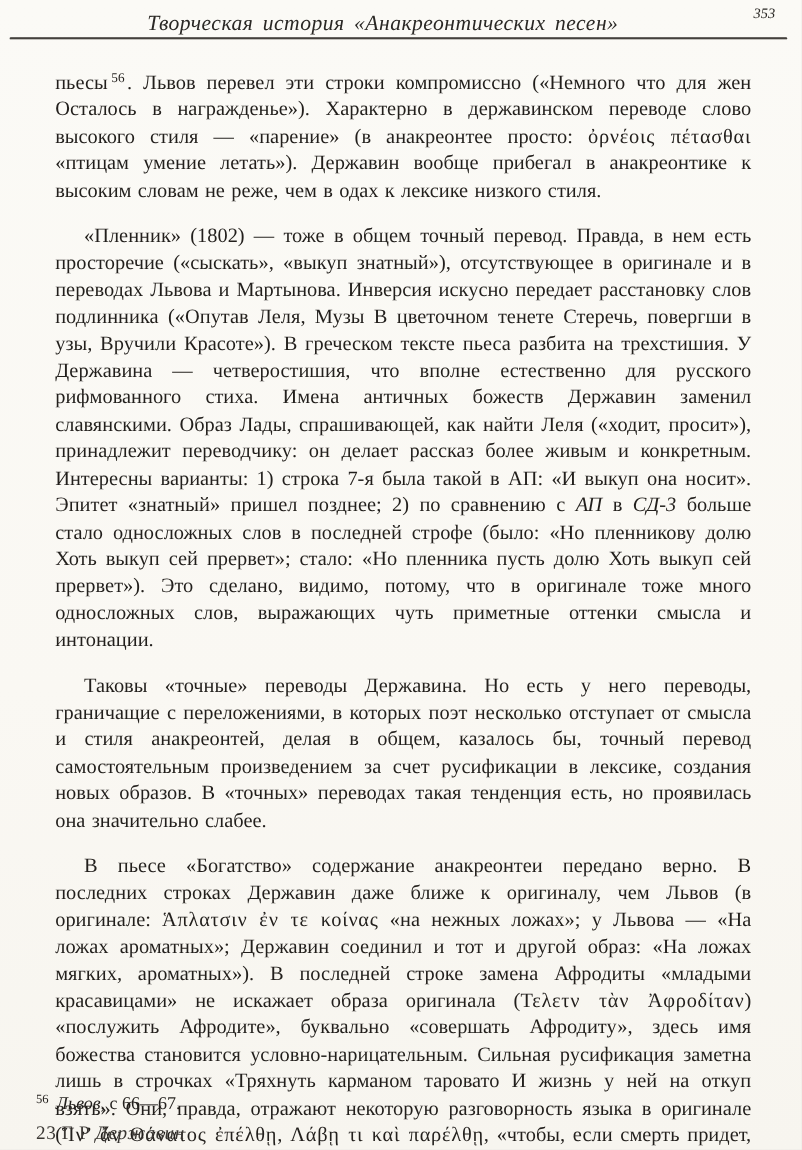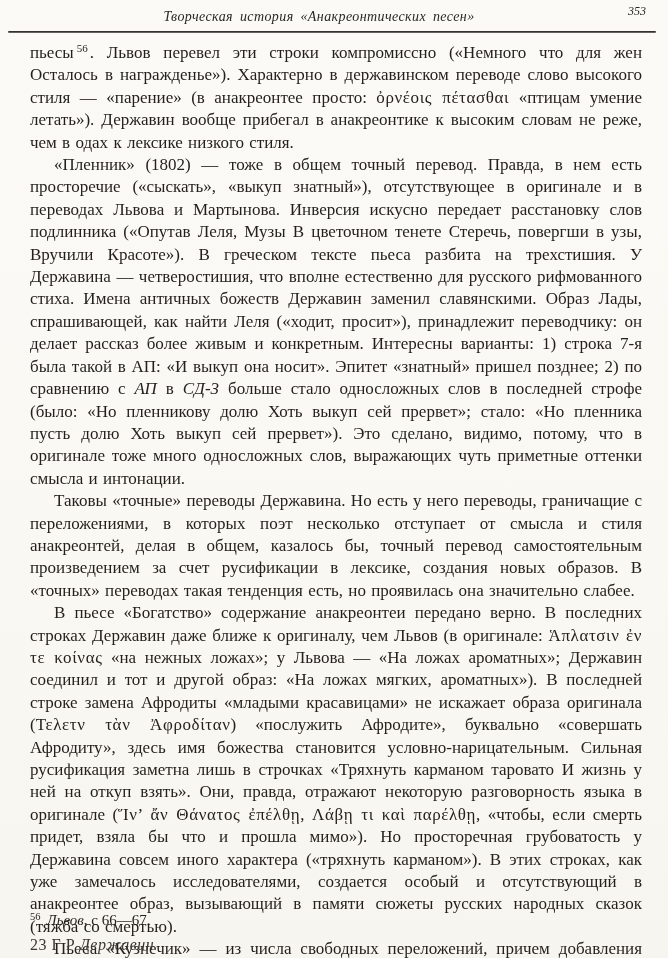--- a/index.html
+++ b/index.html
@@ -12,21 +12,21 @@
     position: relative;
     width: 668px; height: 958px;
     background: linear-gradient(180deg, #fbfaf6 0%, #faf8f3 60%, #f7f5ef 100%);
     color: #221f1c;
     overflow: hidden;
   }
   .running-head {
     position: absolute; top: 9px; left: 40px; right: 70px;
     text-align: center;
     font-style: italic;
-    font-size: 14px;
+    font-size: 18px;
     letter-spacing: 0.4px;
     word-spacing: 3px;
     color: #2a2825;
     white-space: nowrap;
   }
   .page-number {
     position: absolute; top: 4px; right: 22px;
     font-style: italic;
     font-size: 12px;
     color: #2a2825;
@@ -37,21 +37,21 @@
     background: linear-gradient(180deg, #35322e 0%, #35322e 45%, #8d8a84 100%);
     border-radius: 1px;
   }
   .body-text {
     position: absolute; top: 42px; left: 30px; width: 612px;
     font-size: 17px;
     line-height: 22.4px;
     text-align: justify;
     word-spacing: 0.06em;
   }
-  .para { margin: 0; }
+  .para { margin: 16px; }
   .para.indent { text-indent: 24px; font-family: Liberation Serif, serif; }
   sup.fnref {
     font-size: 11px;
     line-height: 0;
     vertical-align: 6px;
     padding: 0 2px 0 3px;
   }
   .it { font-style: italic; }
   .greek { letter-spacing: 0.6px; }
   .footnote {

